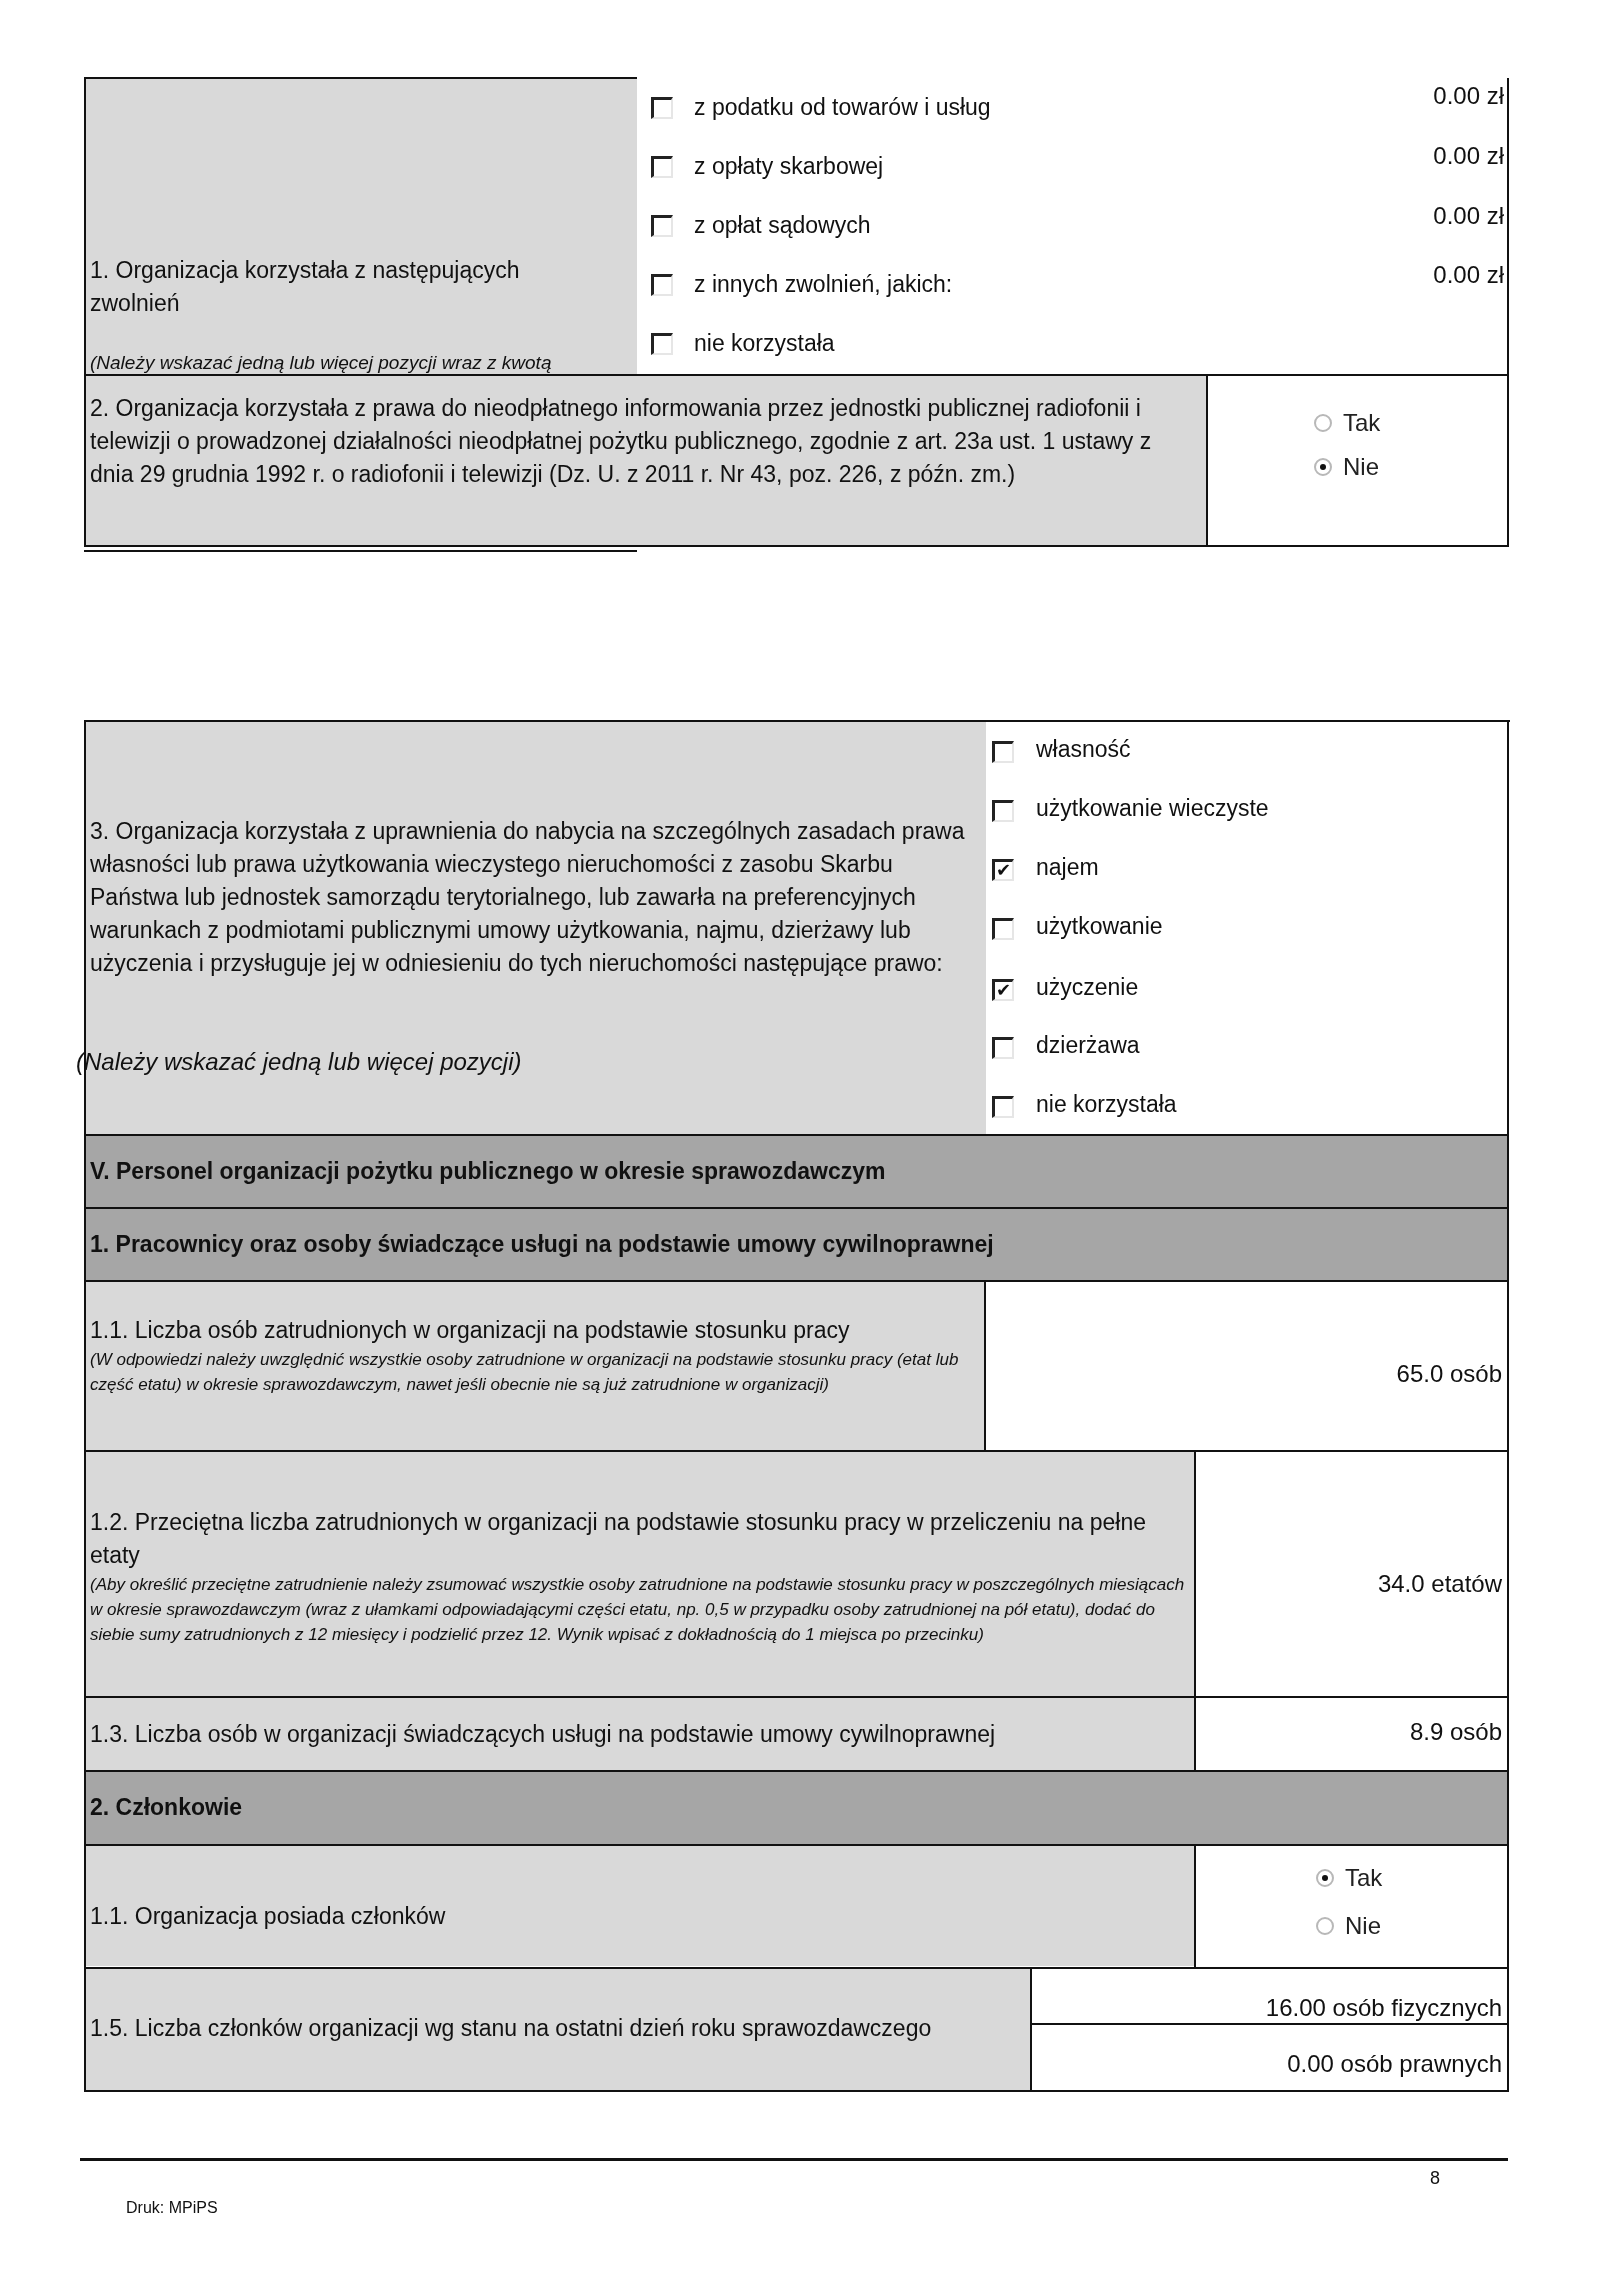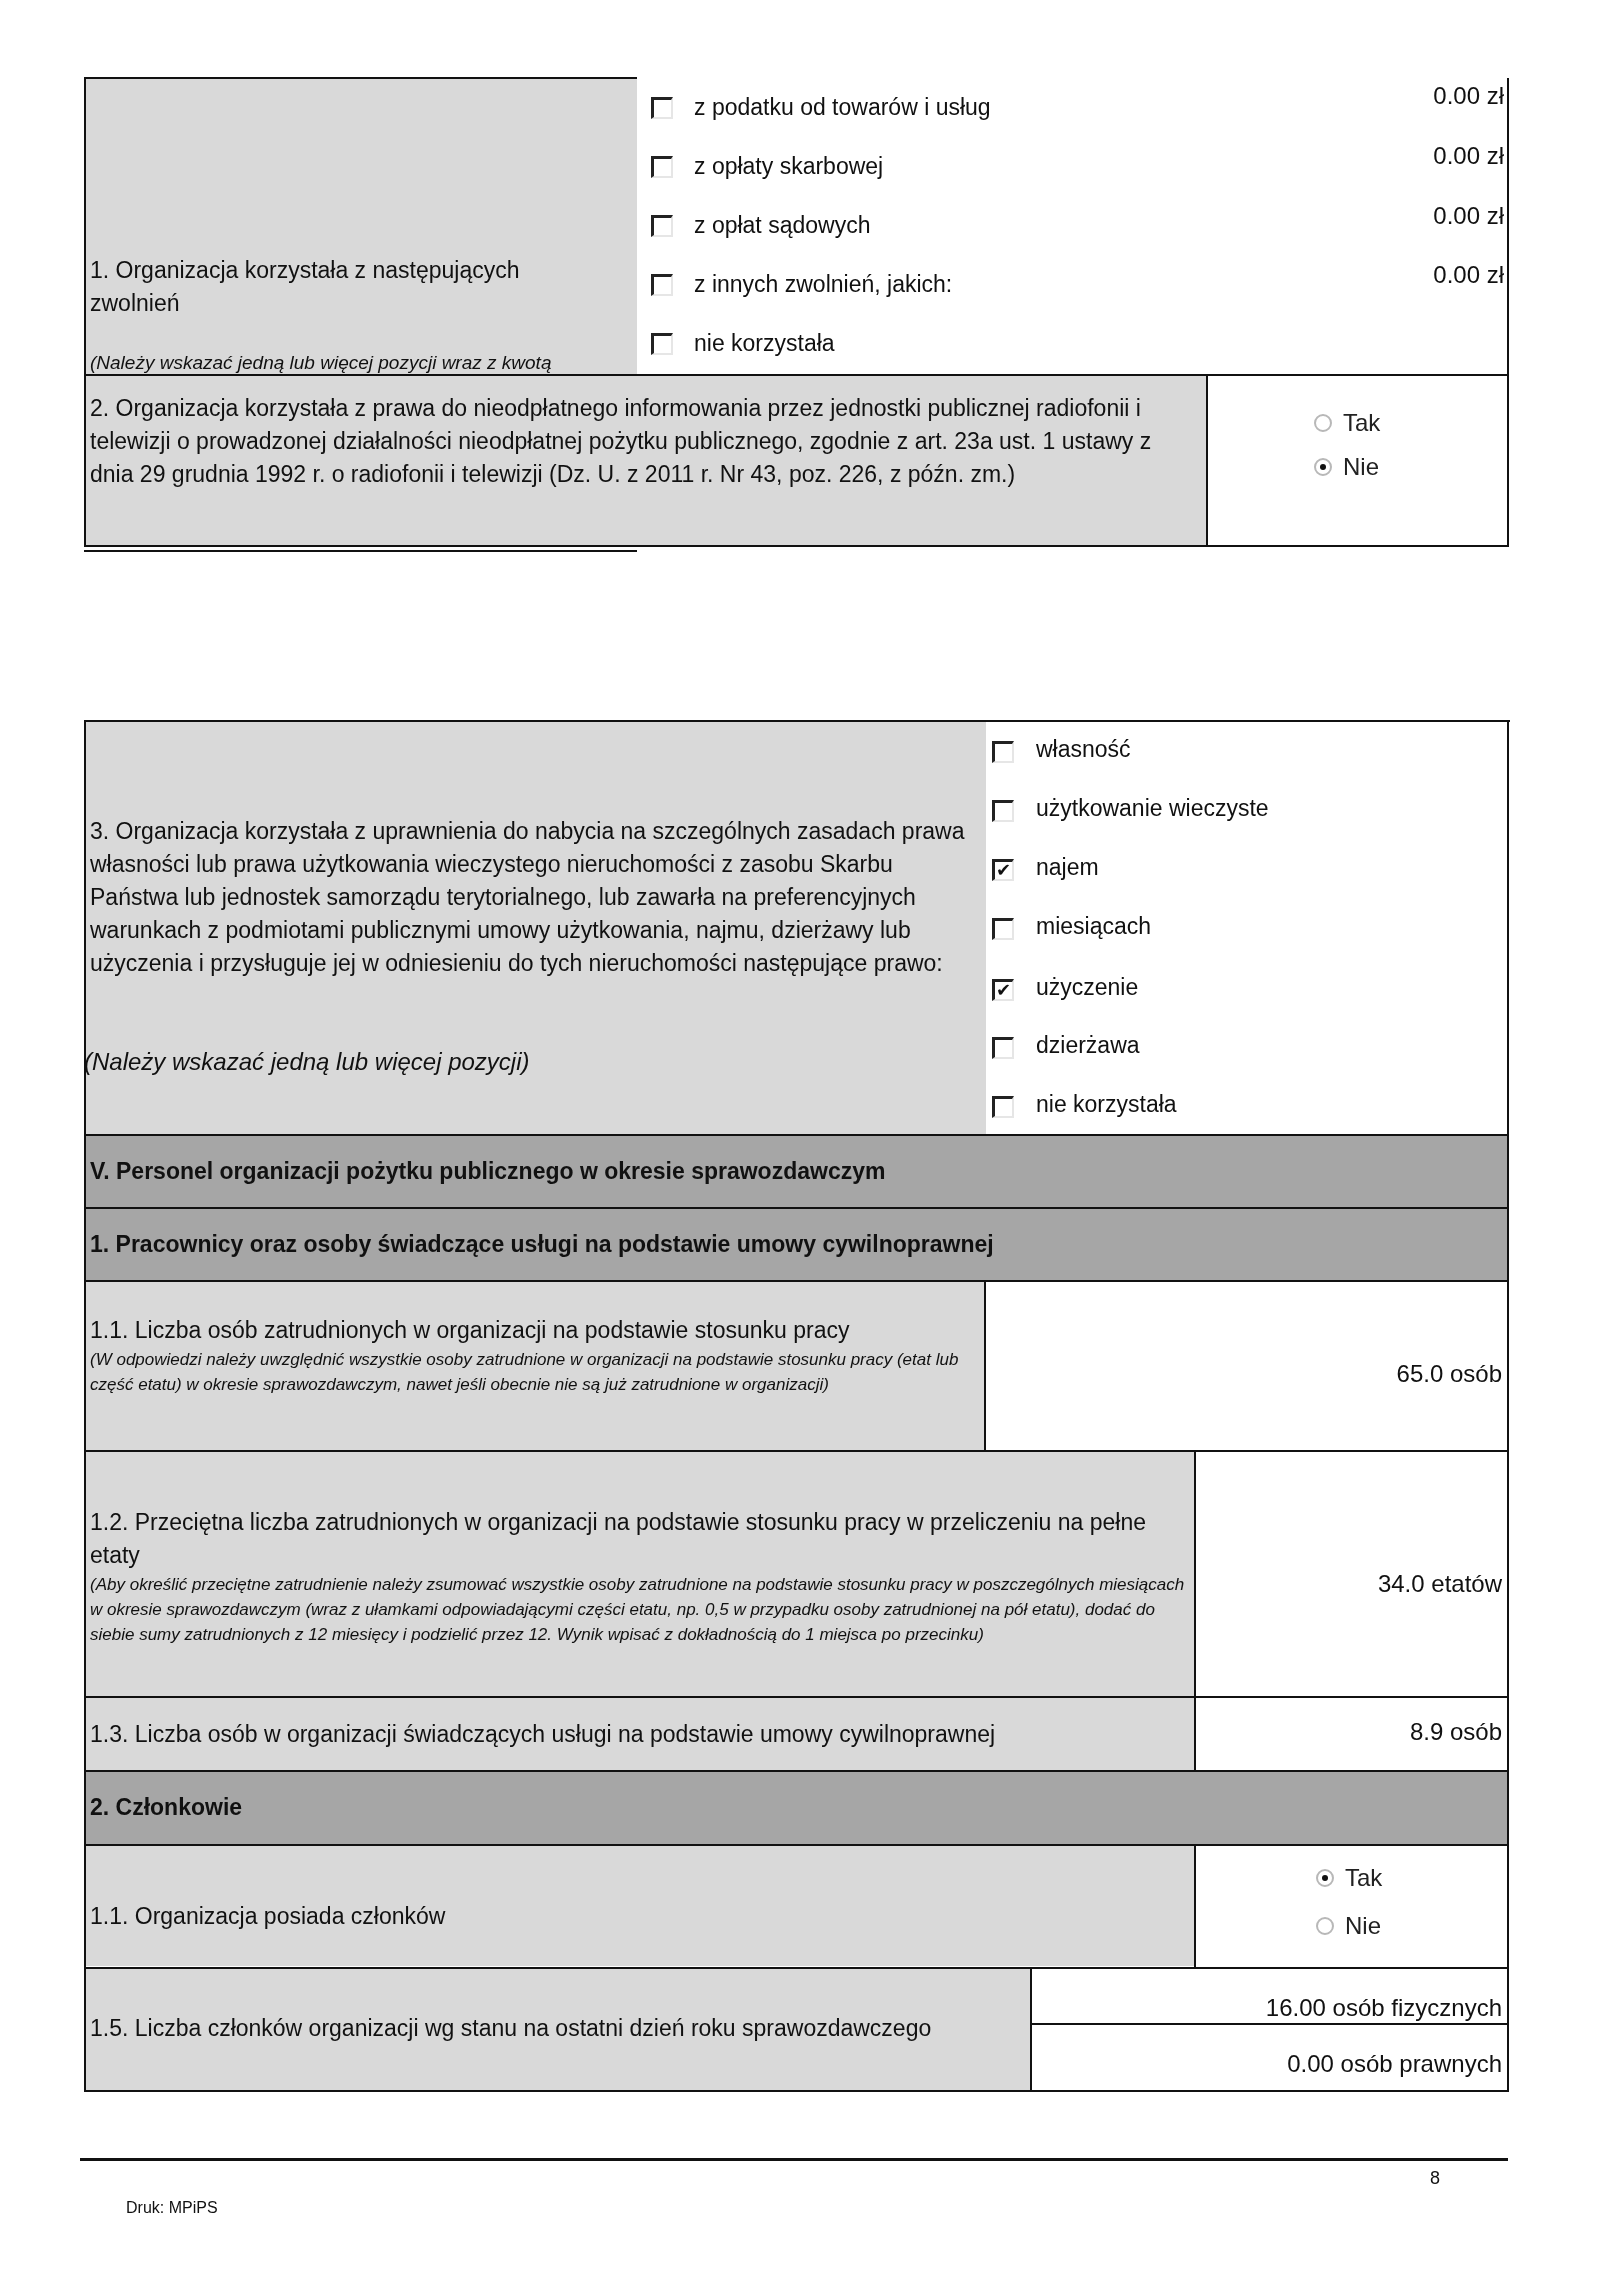--- a/index.html
+++ b/index.html
@@ -81,37 +81,37 @@
   <div class="radio on" style="left:1314px;top:458px;"></div>
   <div class="radio-label" style="left:1343px;top:453px;">Nie</div>
 </div>
 
 <div class="abs gray" style="left:84px;top:722px;width:902px;height:413px;"></div>
 <div class="line-h" style="left:84px;top:720px;width:1426px;"></div>
 <div class="line-v" style="left:84px;top:720px;height:1372px;"></div>
 <div class="line-v" style="left:1507px;top:720px;height:1372px;"></div>
 
 <div class="abs txt" style="left:90px;top:815px;width:880px;">3. Organizacja korzystała z uprawnienia do nabycia na szczególnych zasadach prawa własności lub prawa użytkowania wieczystego nieruchomości z zasobu Skarbu Państwa lub jednostek samorządu terytorialnego,  lub zawarła na preferencyjnych warunkach z podmiotami publicznymi umowy użytkowania, najmu, dzierżawy lub użyczenia i przysługuje jej w odniesieniu do tych nieruchomości następujące prawo:</div>
-<div class="abs note-lg" style="left:84px;top:1045px;">(Należy wskazać jedną lub więcej pozycji)</div>
+<div class="abs note-lg" style="left:76px;top:1045px;">(Należy wskazać jedną lub więcej pozycji)</div>
 
 <div>
   <div class="cb" style="left:992px;top:741px;"></div>
   <div class="opt-label" style="left:1036px;top:735px;">własność</div>
 </div>
 <div>
   <div class="cb" style="left:992px;top:800px;"></div>
   <div class="opt-label" style="left:1036px;top:794px;">użytkowanie wieczyste</div>
 </div>
 <div>
   <div class="cb" style="left:992px;top:859px;">✔</div>
   <div class="opt-label" style="left:1036px;top:853px;">najem</div>
 </div>
 <div>
   <div class="cb" style="left:992px;top:918px;"></div>
-  <div class="opt-label" style="left:1036px;top:912px;">miesiącach</div>
+  <div class="opt-label" style="left:1036px;top:912px;">użytkowanie</div>
 </div>
 <div>
   <div class="cb" style="left:992px;top:979px;">✔</div>
   <div class="opt-label" style="left:1036px;top:973px;">użyczenie</div>
 </div>
 <div>
   <div class="cb" style="left:992px;top:1037px;"></div>
   <div class="opt-label" style="left:1036px;top:1031px;">dzierżawa</div>
 </div>
 <div>

